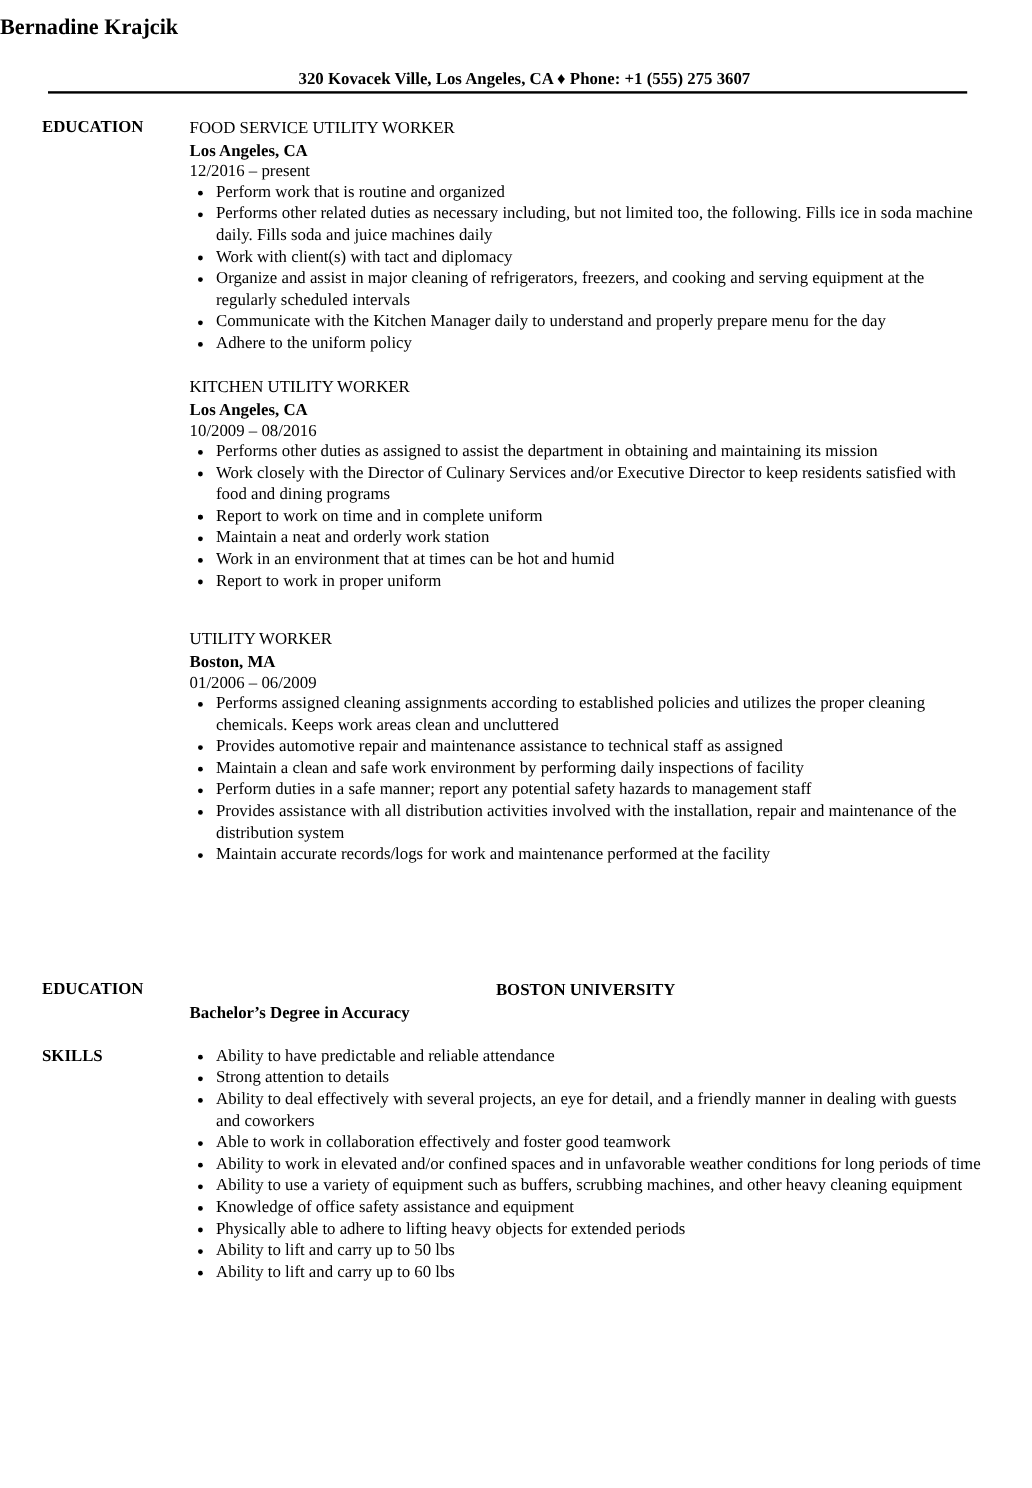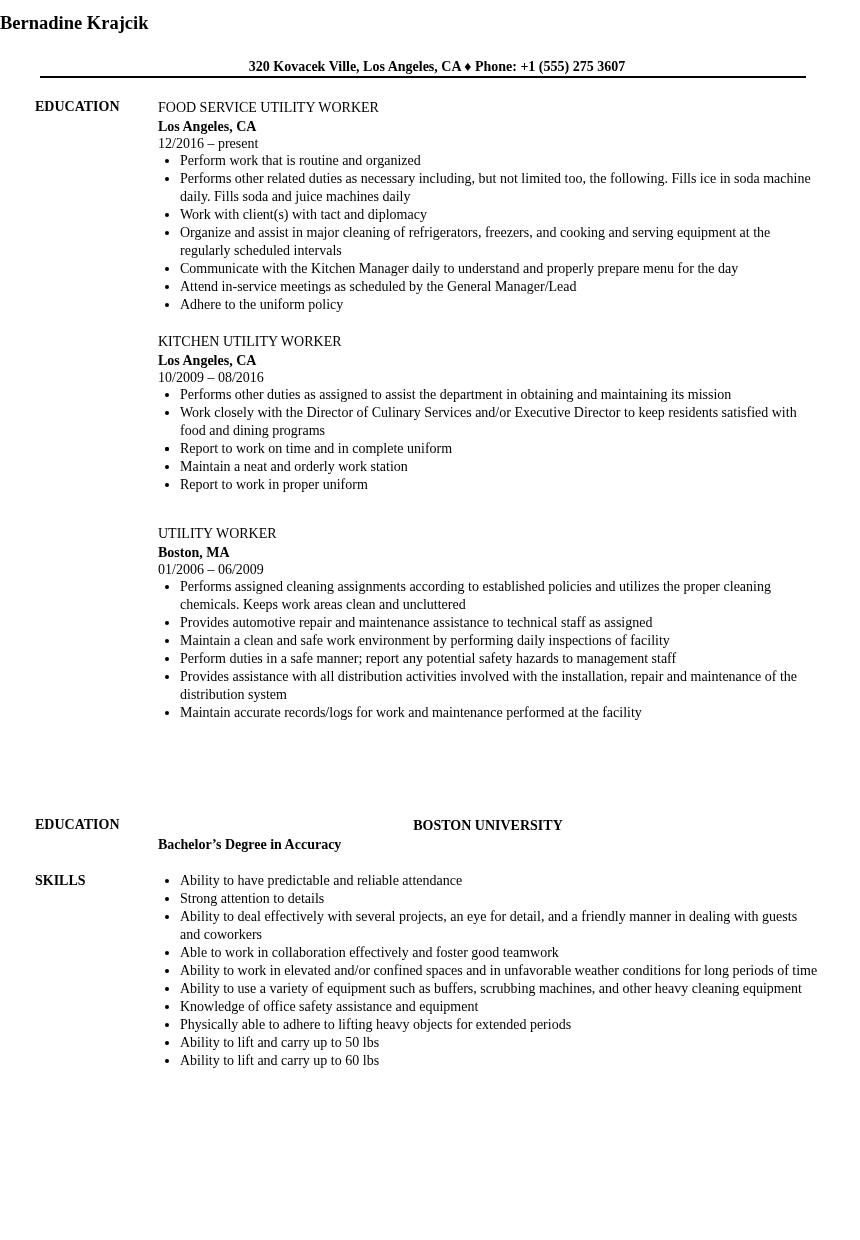--- a/index.html
+++ b/index.html
@@ -55,35 +55,35 @@
     <div class="job" style="margin-bottom:18px;">
       <div class="job-title">FOOD SERVICE UTILITY WORKER</div>
       <div class="job-loc">Los Angeles, CA</div>
       <div class="job-date">12/2016 – present</div>
       <ul class="bullets">
         <li><span class="dot"></span><span>Perform work that is routine and organized</span></li>
         <li><span class="dot"></span><span>Performs other related duties as necessary including, but not limited too, the following. Fills ice in soda machine daily. Fills soda and juice machines daily</span></li>
         <li><span class="dot"></span><span>Work with client(s) with tact and diplomacy</span></li>
         <li><span class="dot"></span><span>Organize and assist in major cleaning of refrigerators, freezers, and cooking and serving equipment at the regularly scheduled intervals</span></li>
         <li><span class="dot"></span><span>Communicate with the Kitchen Manager daily to understand and properly prepare menu for the day</span></li>
-        <li><span class="dot"></span><span>Attend in-service meetings as scheduled by the General Manager/Lead</span></li>
         <li><span class="dot"></span><span>Adhere to the uniform policy</span></li>
       </ul>
     </div>
 
     <div class="job" style="margin-bottom:30px;">
       <div class="job-title">KITCHEN UTILITY WORKER</div>
       <div class="job-loc">Los Angeles, CA</div>
       <div class="job-date">10/2009 – 08/2016</div>
       <ul class="bullets">
         <li><span class="dot"></span><span>Performs other duties as assigned to assist the department in obtaining and maintaining its mission</span></li>
         <li><span class="dot"></span><span>Work closely with the Director of Culinary Services and/or Executive Director to keep residents satisfied with food and dining programs</span></li>
         <li><span class="dot"></span></li>
         <li><span class="dot"></span><span>Report to work on time and in complete uniform</span></li>
         <li><span class="dot"></span><span>Maintain a neat and orderly work station</span></li>
+        <li><span class="dot"></span><span>Work in an environment that at times can be hot and humid</span></li>
         <li><span class="dot"></span><span>Report to work in proper uniform</span></li>
       </ul>
     </div>
 
     <div class="job">
       <div class="job-title">UTILITY WORKER</div>
       <div class="job-loc">Boston, MA</div>
       <div class="job-date">01/2006 – 06/2009</div>
       <ul class="bullets">
         <li><span class="dot"></span><span>Performs assigned cleaning assignments according to established policies and utilizes the proper cleaning chemicals. Keeps work areas clean and uncluttered</span></li>

